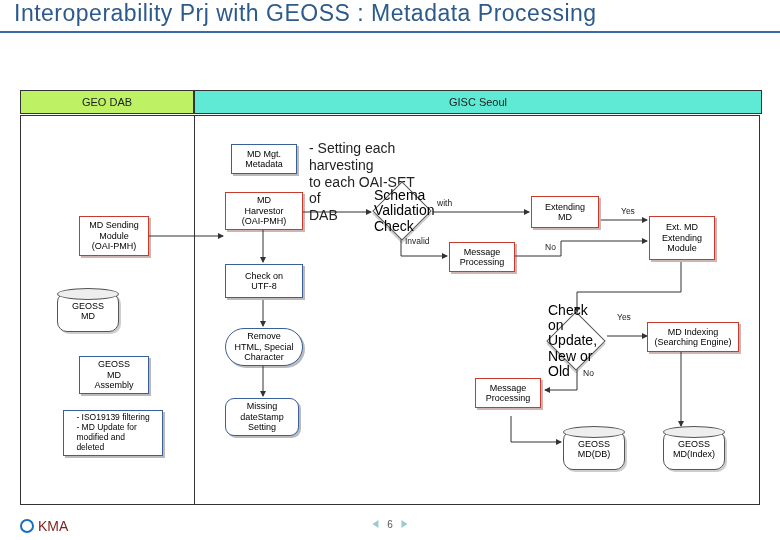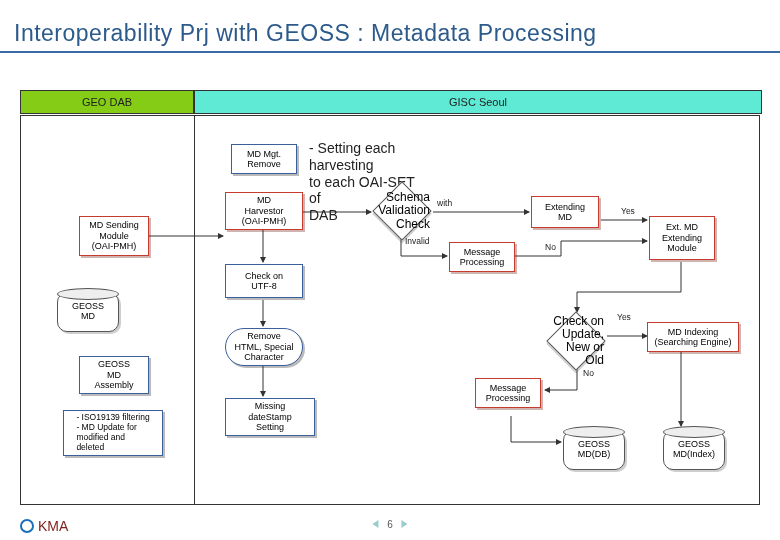--- a/index.html
+++ b/index.html
@@ -6,21 +6,21 @@
   body {
     width: 780px; height: 540px;
     background: #fff;
     font-family: Arial, sans-serif;
     position: relative;
     overflow: hidden;
   }
   .title {
     font-size: 23px;
     color: #2c5a8a;
-    padding: 20px 14px 4px;
+    padding: 0 14px 4px;
     border-bottom: 2px solid #3a6aa6;
     font-weight: 400;
     letter-spacing: 0.5px;
   }
   .main-frame {
     position: absolute;
     left: 20px; top: 115px;
     width: 740px; height: 390px;
     border: 1px solid #333;
   }
@@ -28,21 +28,21 @@
     position: absolute;
     height: 24px;
     top: -26px;
     border: 1px solid #333;
     display: flex;
     align-items: center;
     justify-content: center;
     font-size: 11px;
     color: #222;
   }
-  .col-head.geodab { left: -1px; width: 174px; background: #84cc16; }
+  .col-head.geodab { left: -1px; width: 174px; background: #bef264; }
   .col-head.gisc { left: 173px; width: 568px; background: #5eead4; }
   .vline { position: absolute; top: 0; width: 0; border-left: 1px solid #333; height: 100%; }
   .vline.v1 { left: 173px; }
   .box {
     position: absolute;
     border: 1px solid #3a5f9a;
     background: #fff;
     font-size: 9px;
     text-align: center;
     line-height: 1.15;
@@ -78,25 +78,25 @@
   .cyl::before {
     content: '';
     position: absolute;
     top: -5px; left: -1px; right: -1px;
     height: 10px; border: 1px solid #555; border-radius: 50%;
     background: #eee;
   }
   .diamond {
     position: absolute;
     width: 62px; height: 62px;
-    font-size: 12px;
-    display: flex;
-    align-items: center;
-    justify-content: center;
-    text-align: right;
+    font-size: 14px;
+    display: flex;
+    align-items: center;
+    justify-content: center;
+    text-align: left;
     line-height: 1.1;
     color: #000;
   }
   .diamond .sq {
     position: absolute;
     inset: 10px;
     transform: rotate(45deg);
     border: 1px solid #555;
     background: #fff;
     box-shadow: 2px 2px 0 rgba(60,60,60,0.25);
@@ -170,33 +170,33 @@
 MD</div>
   <div class="box" style="left: 58px; top: 240px; width: 70px; height: 38px; white-space: pre-line;">GEOSS
 MD
 Assembly</div>
   <div class="box" style="left: 42px; top: 294px; width: 100px; height: 46px; font-size: 8.5px; text-align: left; white-space: pre-line;">- ISO19139 filtering
 - MD Update for
 modified and
 deleted</div>
 
   <div class="box" style="left: 210px; top: 28px; width: 66px; height: 30px; white-space: pre-line;">MD Mgt.
-Remove</div>
+Metadata</div>
   <div class="note" style="left: 288px; top: 24px; width: 110px; white-space: pre-line;">- Setting each harvesting
 to each OAI-SET of
 DAB</div>
   <div class="box red" style="left: 204px; top: 76px; width: 78px; height: 38px; white-space: pre-line;">MD
 Harvestor
 (OAI-PMH)</div>
   <div class="box" style="left: 204px; top: 148px; width: 78px; height: 34px; white-space: pre-line;">Check on
 UTF-8</div>
   <div class="box" style="left: 204px; top: 212px; width: 78px; height: 38px; white-space: pre-line; border-radius: 19px;">Remove
 HTML, Special
 Character</div>
-  <div class="box" style="left: 204px; top: 282px; width: 90px; height: 38px; white-space: pre-line;">Missing
+  <div class="box" style="left: 204px; top: 282px; width: 74px; height: 38px; white-space: pre-line; border-radius: 9px;">Missing
 dateStamp
 Setting</div>
 
   <div class="diamond" style="left:350px; top:64px;">
       <div class="sq"></div>
       <span style="white-space: pre-line;">Schema
 Validation
 Check</span>
     </div>
   <div class="edge-label" style="left:416px; top:82px;">with</div>

